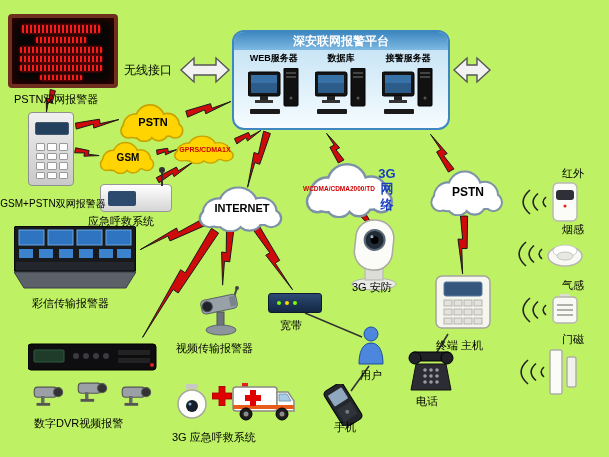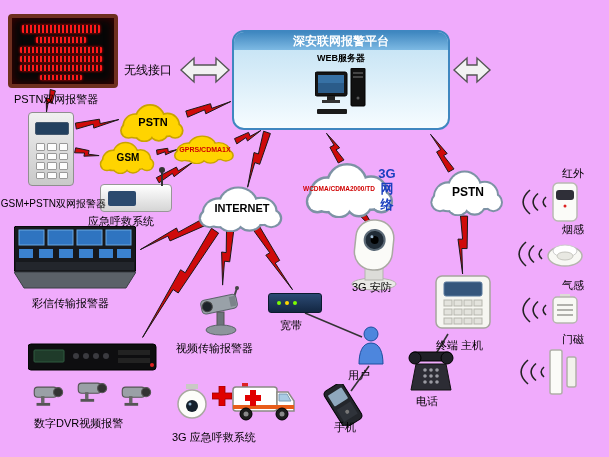--- a/index.html
+++ b/index.html
@@ -1,18 +1,18 @@
 <!DOCTYPE html>
 <html><head>
 <meta charset="utf-8">
 <style>
   *{margin:0;padding:0;box-sizing:border-box}
   html,body{background:#fff}
   body{width:609px;height:457px;font-family:"Liberation Sans",sans-serif;position:relative}
-  .canvas{position:relative;width:609px;height:457px;background:#f0abfc;overflow:hidden}
+  .canvas{position:relative;width:609px;height:457px;background:#bef264;overflow:hidden}
   #overlay{position:absolute;left:0;top:0;pointer-events:none}
   .abs{position:absolute}
   .lbl{position:absolute;font-weight:normal;font-size:11px;color:#000;white-space:nowrap;z-index:3}
   
   .platform{position:absolute;left:232px;top:30px;width:218px;height:100px;border:2px solid #3f87c0;border-radius:12px;background:linear-gradient(#bfe0f3,#f6fcff);overflow:hidden;z-index:2}
   .platform-title{height:18px;line-height:18px;text-align:center;font-weight:bold;font-size:12px;color:#fff;background:linear-gradient(#3f87c0,#7db9e3)}
   .servers{display:flex;justify-content:space-around;padding:2px 6px 0}
   .server{display:flex;flex-direction:column;align-items:center;width:64px}
   .server-label{font-size:9px;font-weight:bold;margin-bottom:3px;white-space:nowrap}
   
@@ -100,20 +100,32 @@
 
   <div class="platform">
     <div class="platform-title">深安联网报警平台</div>
     <div class="servers">
       <div class="server">
         <div class="server-label">WEB服务器</div>
         <svg width="52" height="46">
             <use href="#sym-pc"></use>
           </svg>
       </div>
+      <div class="server">
+        <div class="server-label">数据库</div>
+        <svg width="52" height="46">
+            <use href="#sym-pc"></use>
+          </svg>
+      </div>
+      <div class="server">
+        <div class="server-label">接警服务器</div>
+        <svg width="52" height="46">
+            <use href="#sym-pc"></use>
+          </svg>
+      </div>
     </div>
   </div>
 
   <div class="lbl" style="left:124px;top:62px;font-size:12px">无线接口</div>
 
   <div class="led">
     <div class="led-line" style="left:10px;top:7px;width:78px;height:8px"></div>
     <div class="led-line" style="left:24px;top:19px;width:50px;height:6px"></div>
     <div class="led-line" style="left:8px;top:29px;width:82px;height:6px"></div>
     <div class="led-line" style="left:8px;top:38px;width:82px;height:6px"></div>
@@ -132,21 +144,21 @@
         <div class="panel-key"></div>
         <div class="panel-key"></div>
       <div class="panel-key"></div>
         <div class="panel-key"></div>
         <div class="panel-key"></div>
       <div class="panel-key"></div>
         <div class="panel-key"></div>
         <div class="panel-key"></div>
     </div>
   </div>
-  <div class="lbl" style="left:0;top:197px;width:106px;text-align:right;font-size:10px">GSM+PSTN双网报警器</div>
+  <div class="lbl" style="left:0;top:197px;width:106px;text-align:center;font-size:10px">GSM+PSTN双网报警器</div>
 
   <div class="abs cloud" style="left:118px;top:102px;width:70px;height:40px">
     <svg class="cloud-svg" viewBox="0 0 120 70" preserveAspectRatio="none">
         <circle cx="30" cy="42" r="20" fill="#ffd400" stroke="#c9a300" stroke-width="5"></circle>
         <circle cx="55" cy="30" r="24" fill="#ffd400" stroke="#c9a300" stroke-width="5"></circle>
         <circle cx="85" cy="40" r="19" fill="#ffd400" stroke="#c9a300" stroke-width="5"></circle>
         <circle cx="45" cy="52" r="16" fill="#ffd400" stroke="#c9a300" stroke-width="5"></circle>
         <circle cx="70" cy="52" r="15" fill="#ffd400" stroke="#c9a300" stroke-width="5"></circle>
         <circle cx="98" cy="50" r="12" fill="#ffd400" stroke="#c9a300" stroke-width="5"></circle>
         <circle cx="18" cy="50" r="12" fill="#ffd400" stroke="#c9a300" stroke-width="5"></circle>
@@ -362,21 +374,21 @@
     <circle cx="17" cy="32" r="1.8" fill="#9a9aa2"></circle>
       <circle cx="23" cy="32" r="1.8" fill="#9a9aa2"></circle>
       <circle cx="29" cy="32" r="1.8" fill="#9a9aa2"></circle>
   </svg>
   <div class="lbl" style="left:416px;top:394px">电话</div>
 
   <svg class="abs dev" style="left:356px;top:326px" width="30" height="40" viewBox="0 0 30 40">
     <circle cx="15" cy="8" r="7" fill="#4d86dd" stroke="#1d4e9e"></circle>
     <path d="M15 17 C6 17 3 27 3 38 L27 38 C27 27 24 17 15 17 Z" fill="#4d86dd" stroke="#1d4e9e"></path>
   </svg>
-  <div class="lbl" style="left:348px;top:368px">用户</div>
+  <div class="lbl" style="left:360px;top:368px">用户</div>
 
   <svg class="abs dev" style="left:316px;top:384px" width="54" height="42" viewBox="0 0 54 42">
     <g transform="rotate(-32 27 21)">
       <rect x="16" y="0" width="22" height="42" rx="4" fill="#23262b" stroke="#000"></rect>
       <rect x="19" y="5" width="16" height="13" rx="1" fill="#8fa8bd"></rect>
       <rect x="19" y="22" width="16" height="14" fill="#2f333a"></rect>
       <circle cx="27" cy="29" r="2" fill="#777"></circle>
     </g>
   </svg>
   <div class="lbl" style="left:334px;top:420px">手机</div>

